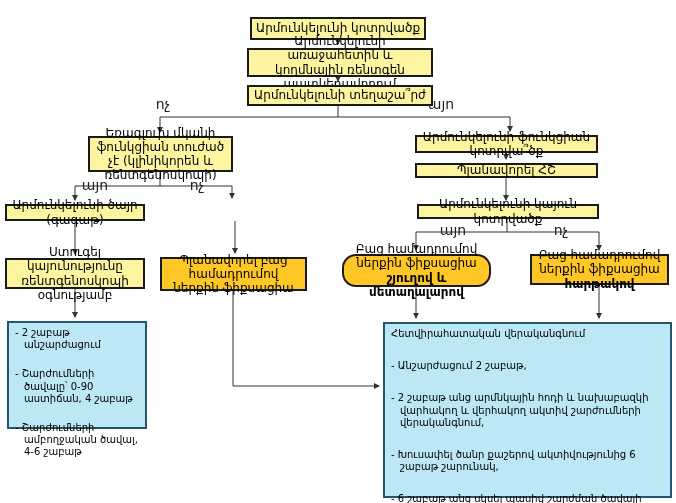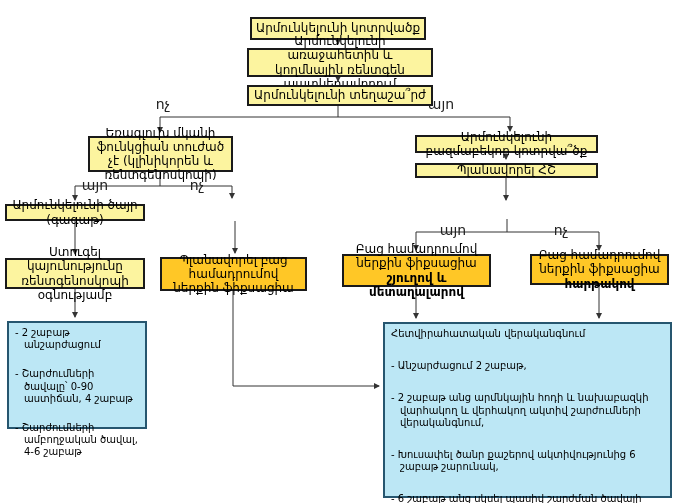--- a/index.html
+++ b/index.html
@@ -89,29 +89,30 @@
   <div class="edge-label" style="left:95px;top:177px;">այո</div>
   <div class="edge-label" style="left:197px;top:177px;">ոչ</div>
 
   <div class="node" style="left:5px;top:204px;width:140px;height:17px;">Արմունկելունի ծայր (գագաթ)</div>
 
 
   <div class="node" style="left:5px;top:258px;width:140px;height:31px;">Ստուգել կայունությունը ռենտգենոսկոպի օգնությամբ</div>
 
   <div class="action" style="left:160px;top:257px;width:147px;height:34px;">Պլանավորել բաց համադրումով ներքին ֆիքսացիա</div>
 
-  <div class="node" style="left:415px;top:135px;width:183px;height:18px;">Արմունկելունի բազմաբեկոր կոտրվա՞ծք</div>
+  <div class="node" style="left:415px;top:135px;width:183px;height:18px;">Արմունկելունի ֆունկցիան կոտրվա՞ծք</div>
 
   <div class="node" style="left:415px;top:163px;width:183px;height:15px;">Պլանավորել ՀՇ</div>
 
+  <div class="node" style="left:417px;top:204px;width:182px;height:15px;">Արմունկելունի կայուն կոտրվածք</div>
 
   <div class="edge-label" style="left:453px;top:222px;">այո</div>
   <div class="edge-label" style="left:561px;top:222px;">ոչ</div>
 
-  <div class="action" style="left:342px;top:254px;width:149px;height:33px;">
+  <div class="action" style="left:342px;top:254px;width:149px;height:33px;border-radius:14px;">
     <span>
       <span>Բաց համադրումով ներքին ֆիքսացիա</span>
       <b>շյուղով և մետաղալարով</b>
     </span>
   </div>
 
   <div class="action" style="left:530px;top:254px;width:139px;height:31px;">
     <span>
       <span>Բաց համադրումով ներքին ֆիքսացիա</span>
       <b>հարթակով</b>

